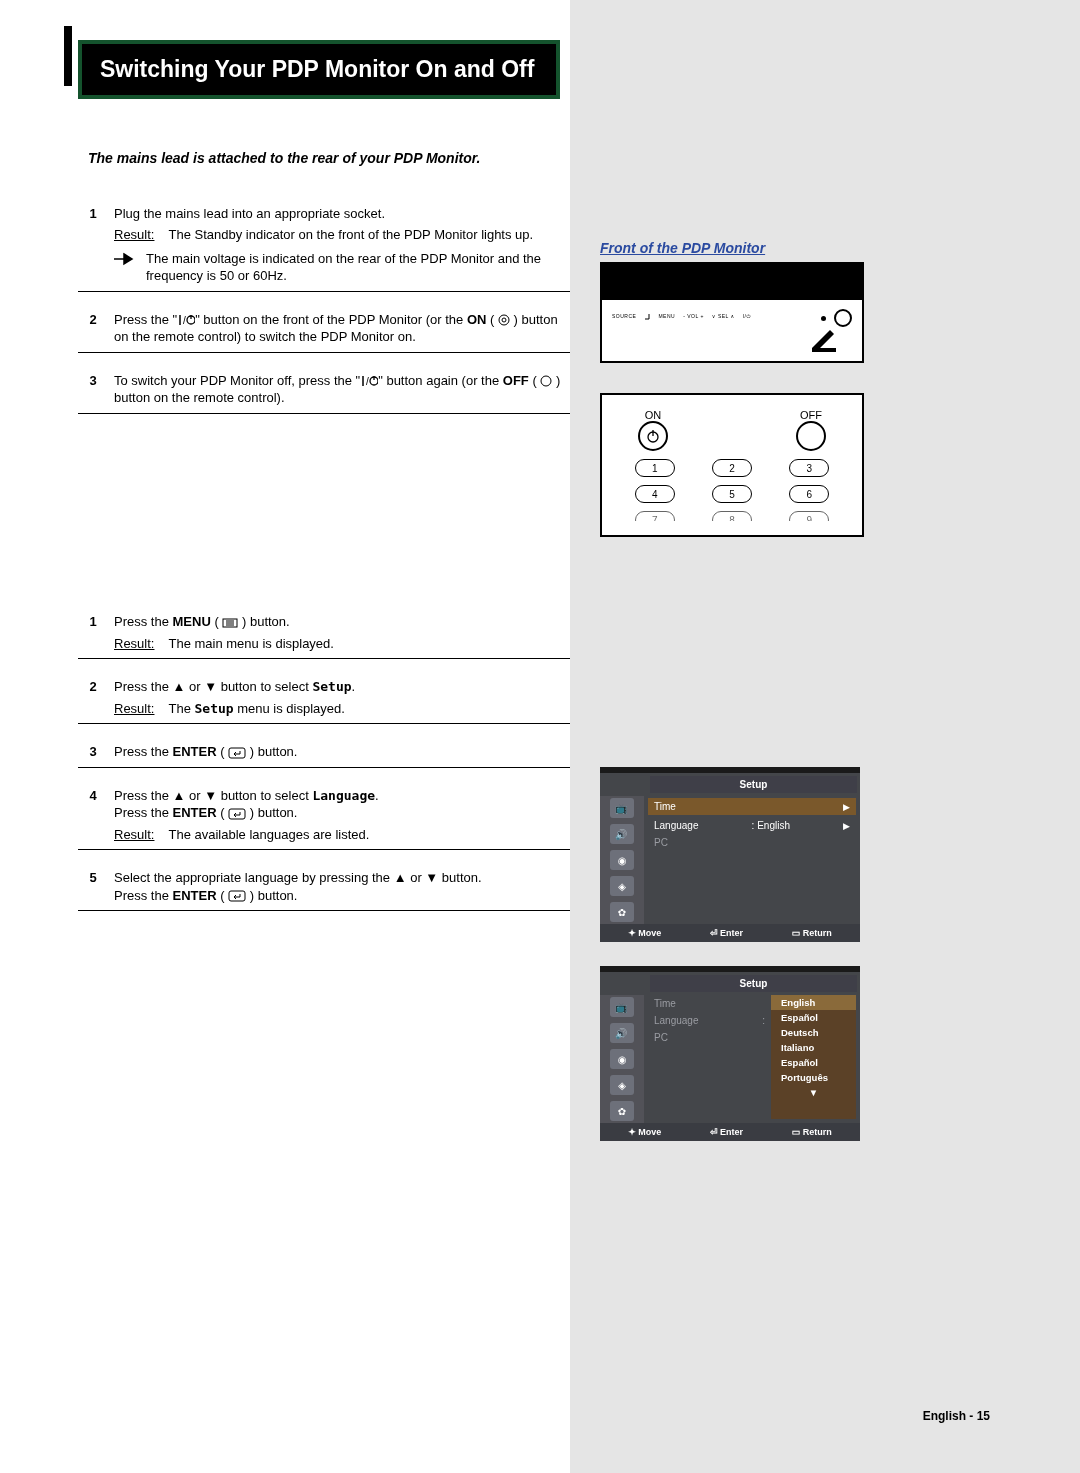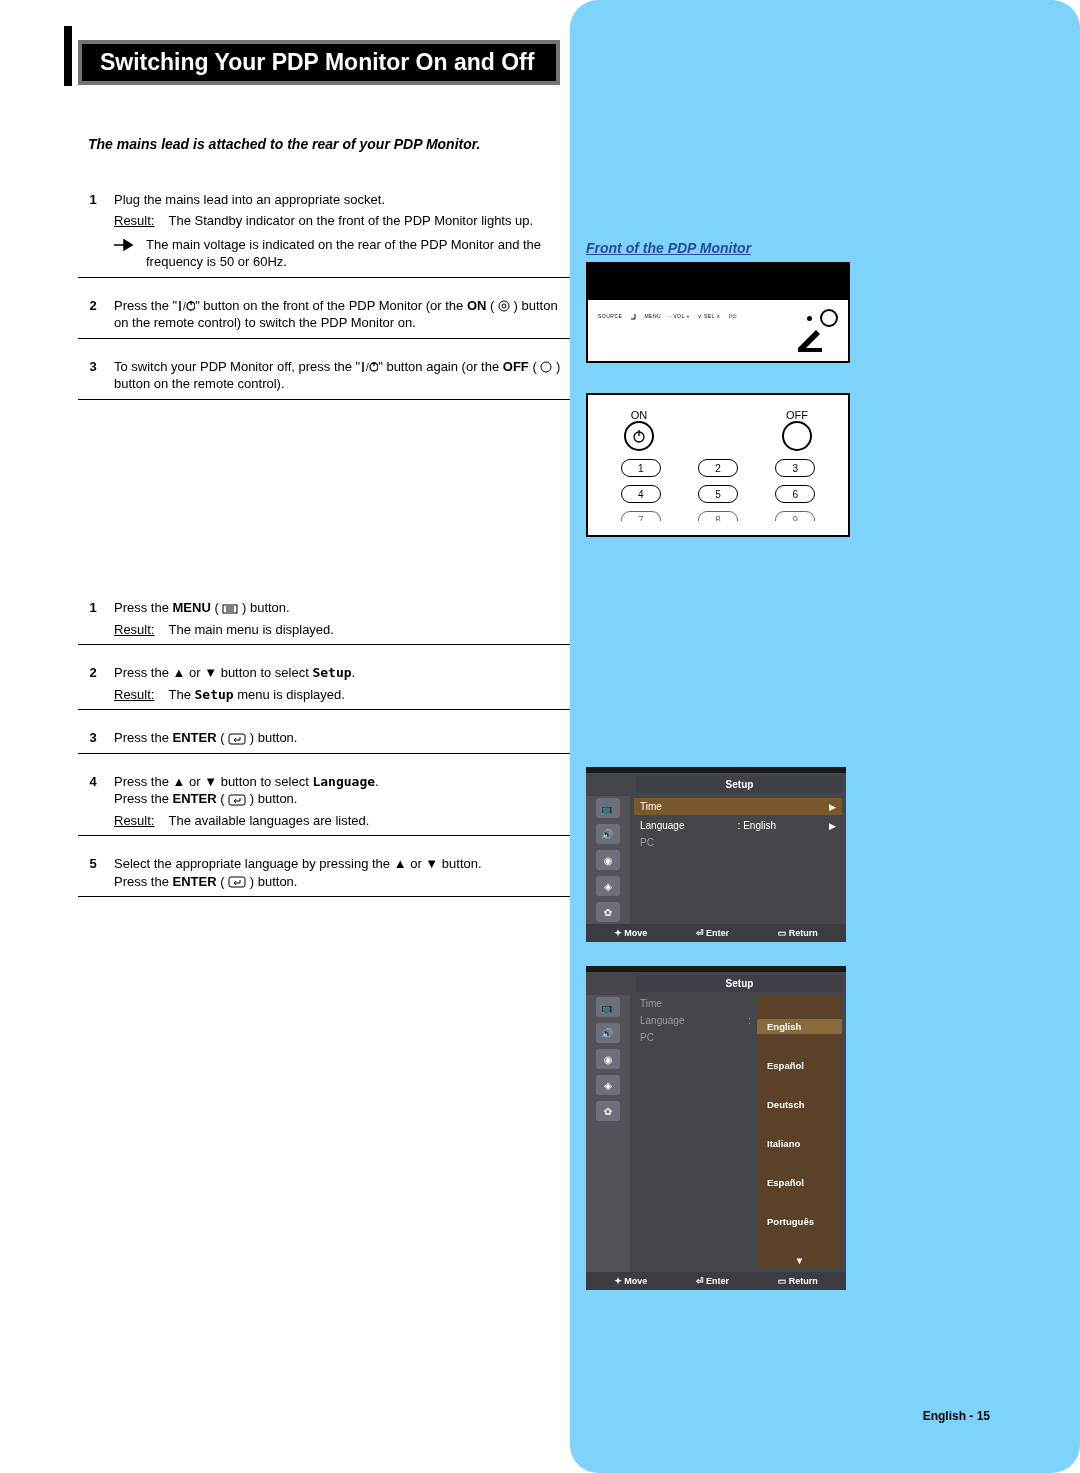--- a/index.html
+++ b/index.html
@@ -17,36 +17,35 @@
     box-sizing: border-box;
     display: flex;
   }
   .col-left {
     width: 570px;
     padding: 40px 10px 40px 60px;
     box-sizing: border-box;
   }
   .col-right {
     flex: 1;
-    background: #7dd3fc;
-    padding: 40px 60px 40px 16px;
+    background: #e5e5e5;
+    padding: 40px 60px 40px 30px;
     box-sizing: border-box;
-    border-radius: 28px;
   }
   .section-block {
     margin-bottom: 180px;
   }
   .heading-box {
     background: #000;
     color: #fff;
     font-weight: bold;
     font-size: 23px;
-    padding: 5px 18px;
+    padding: 12px 18px;
     margin: 0 0 50px 18px;
-    border: 4px solid #737373;
+    border: 4px solid #14532d;
     position: relative;
   }
   .heading-box:before {
     content: "";
     position: absolute;
     left: -18px;
     top: -18px;
     width: 8px;
     height: 60px;
     background: #000;
@@ -173,21 +172,21 @@
     position: relative;
   }
   .osd-body { display: flex; }
   .osd-icons { width: 44px; background:#525258; display:flex; flex-direction:column; align-items:center; padding:2px 0; gap:6px;}
   .osd-icons div { width:24px; height:20px; background:#6d707a; border-radius:3px; display:flex; align-items:center; justify-content:center;}
   .osd-content { flex:1; padding: 0 4px 4px 4px;}
   .osd-row { padding:3px 6px; display:flex; justify-content:space-between; align-items:center;}
   .osd-row.hl { background:#7a582b; margin:2px 0;}
   .osd-row .chev { font-size:9px;}
   .osd-sub { background:#5b4127; margin-left:0; }
-  .osd-sub .item { padding:2px 10px; font-weight:bold; font-size:9.5px;margin-top:24px;}
+  .osd-sub .item { padding:2px 10px; font-weight:bold; font-size:9.5px;}
   .osd-sub .item.sel { background:#8a6a3a;}
   .osd-footer {
     background:#3a3c42;
     display:flex;
     justify-content:space-around;
     padding:4px 4px;
     font-size:9px;
     font-weight:bold;
     align-items:flex-end;
   }

